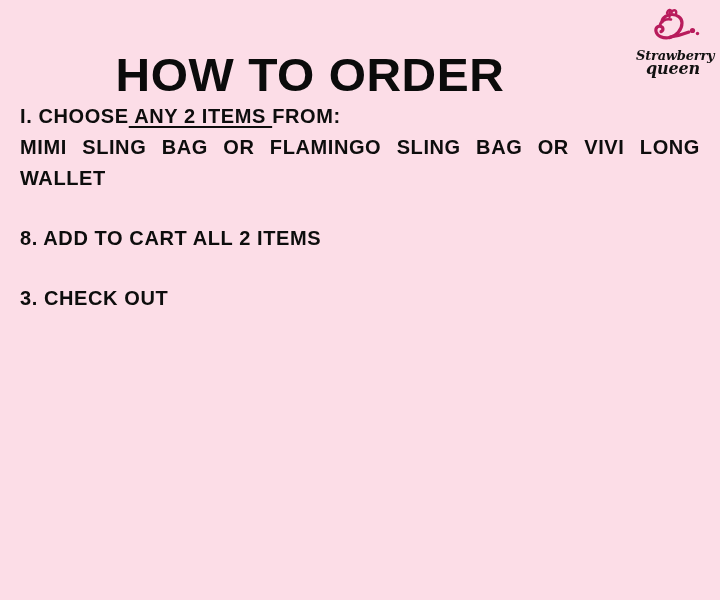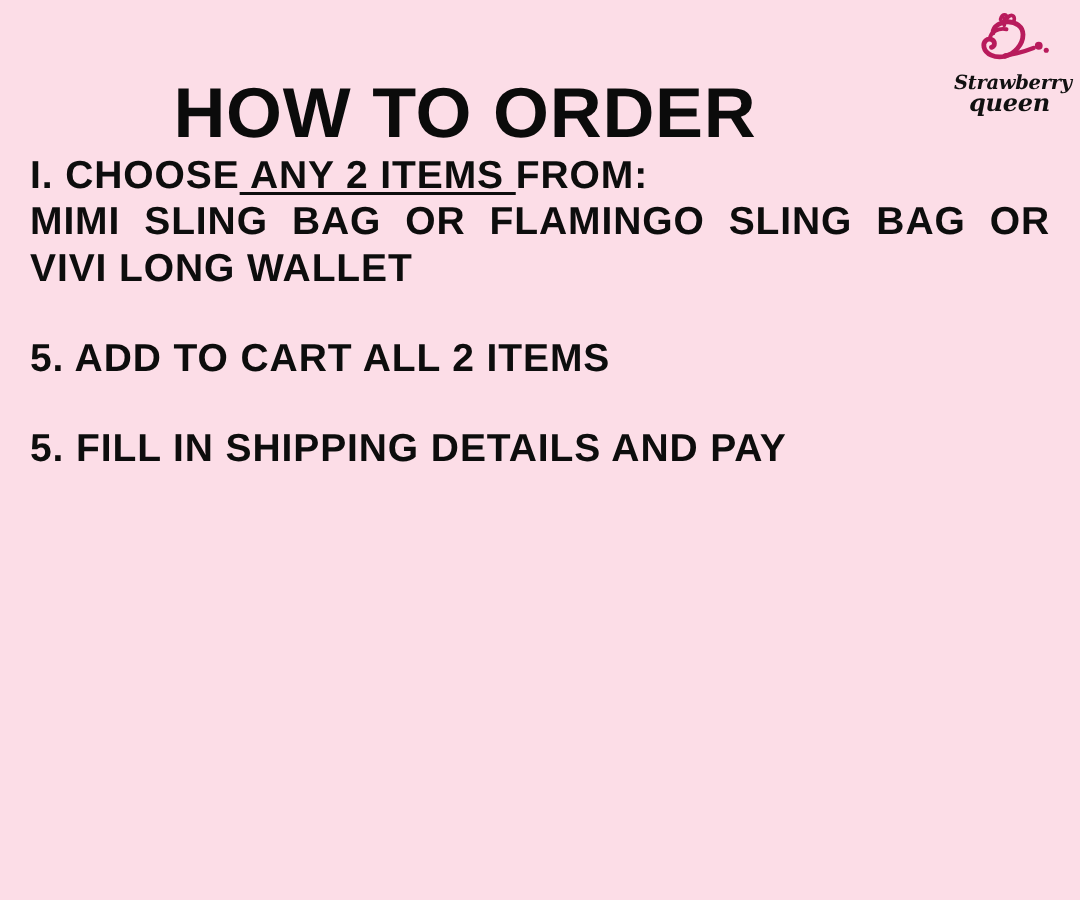--- a/index.html
+++ b/index.html
@@ -74,21 +74,21 @@
   
   .steps {
     position: absolute;
     left: 20px;
     right: 20px;
     top: 101px;
   }
   .step {
     font-family: "Liberation Sans", sans-serif;
     font-weight: bold;
-    font-size: 26px;
+    font-size: 20px;
     line-height: 31px;
     letter-spacing: 0.6px;
     color: #0d0d0d;
     margin: 0 0 29px 0;
   }
   .step.justified {
     text-align: justify;
     text-align-last: left;
   }
   .step:last-child {
@@ -124,21 +124,21 @@
     <span class="logo-word logo-word-main">Strawberry</span>
     <span class="logo-word logo-word-sub">queen</span>
   </div>
 
   <h1 class="title">HOW TO ORDER</h1>
 
   <div class="steps">
 
     <p class="step justified"><span>I. CHOOSE</span><span class="u"> ANY 2 ITEMS </span><span>FROM:</span><br><span>MIMI SLING BAG OR FLAMINGO SLING BAG OR VIVI LONG WALLET</span></p>
 
-    <p class="step">5. ADD TO CART ALL 2 ITEMS</p>
+    <p class="step">8. ADD TO CART ALL 2 ITEMS</p>
+
+    <p class="step">3. CHECK OUT</p>
 
 
-
-    <p class="step">5. FILL IN SHIPPING DETAILS AND PAY</p>
 
 
   </div>
 </div>
 
 </body></html>

